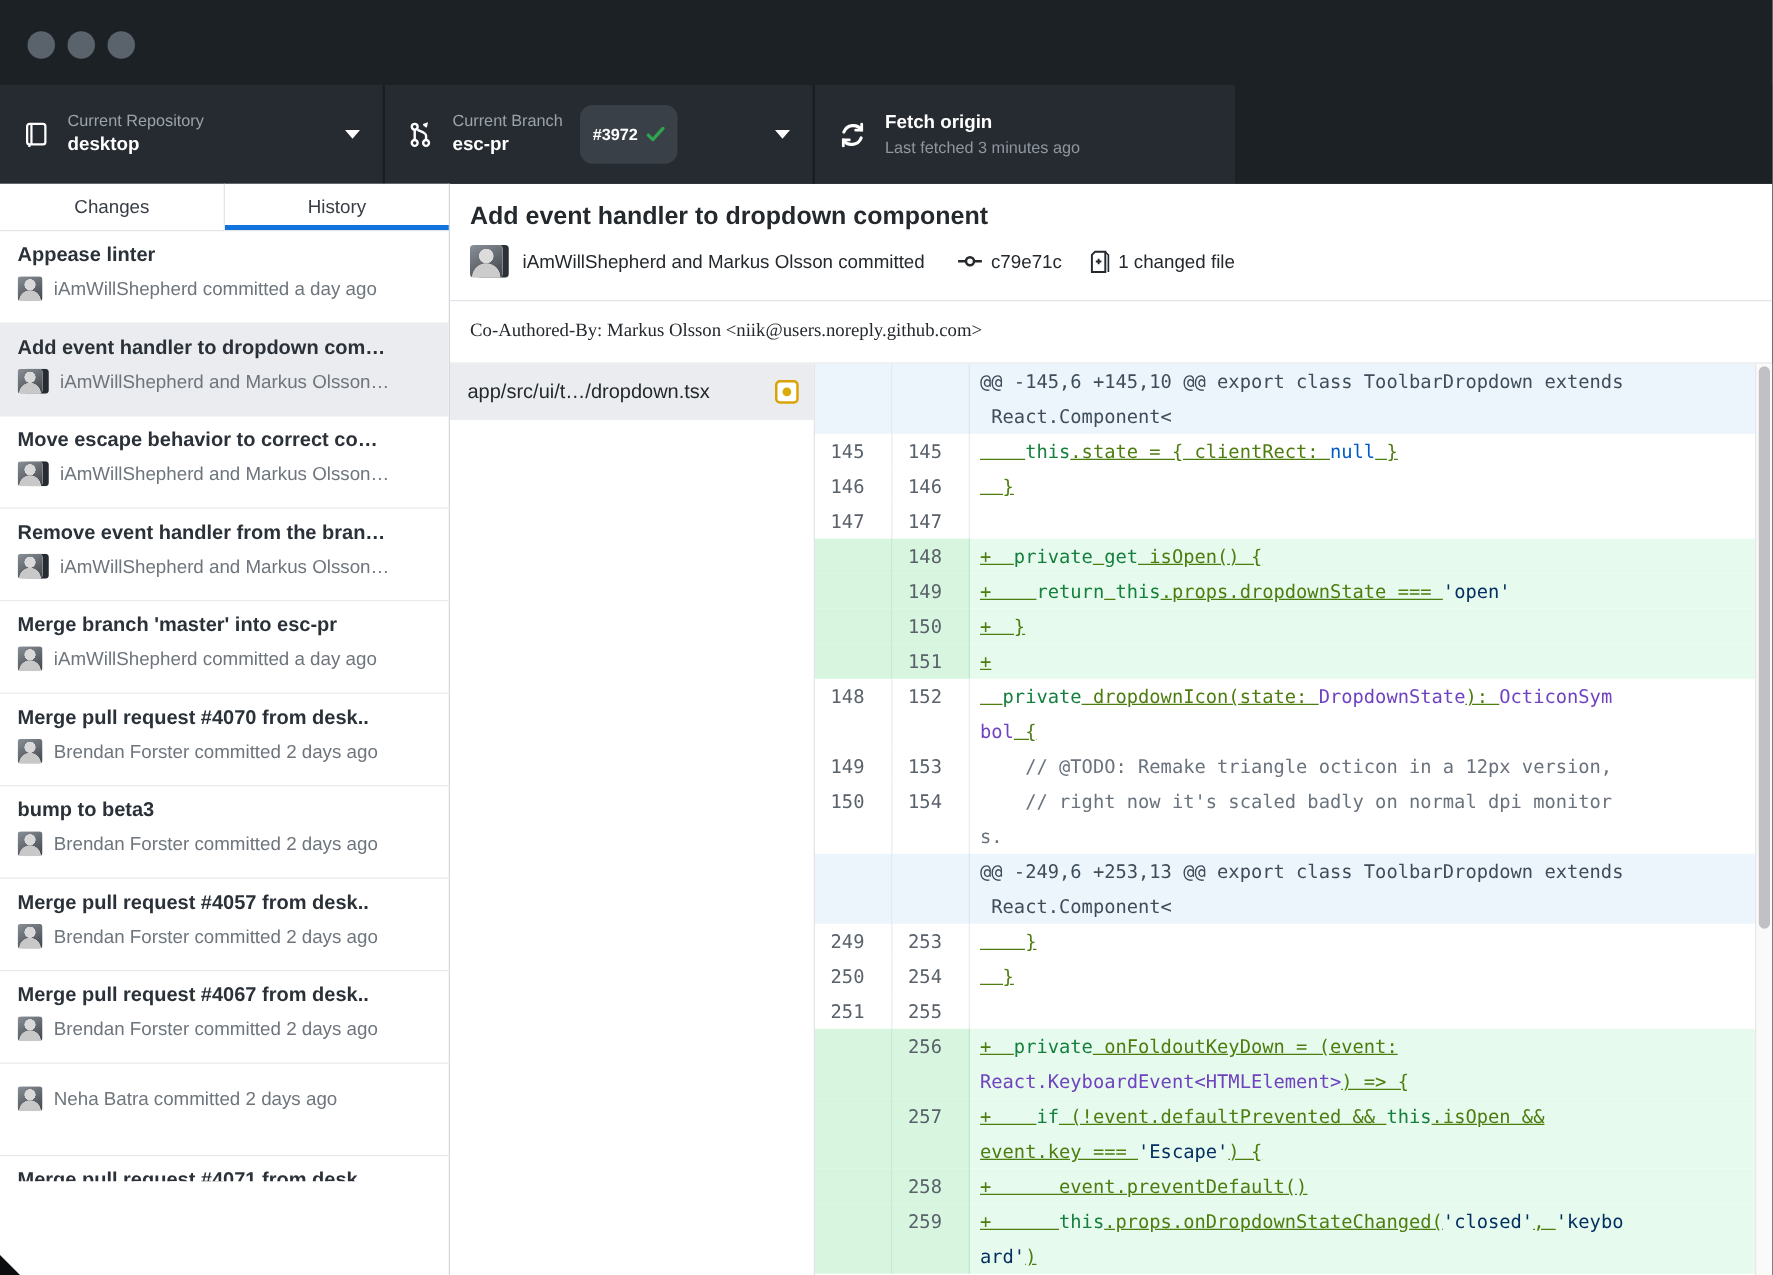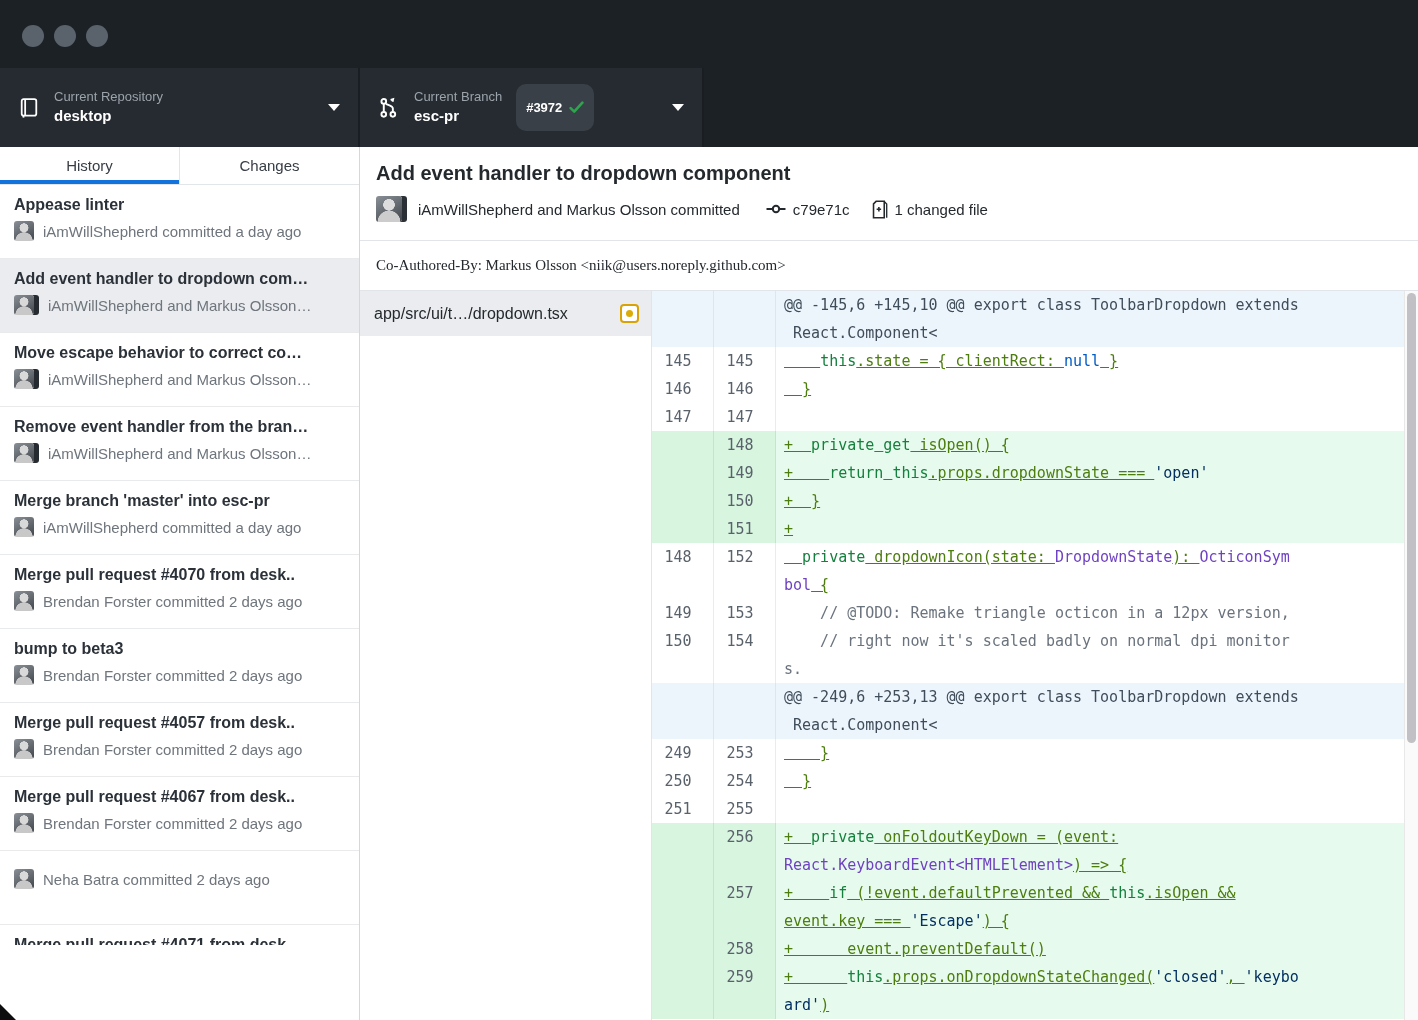--- a/index.html
+++ b/index.html
@@ -9,21 +9,21 @@
 
   
   .titlebar { height:68px; background:#1c2126; position:relative; }
   .traffic { position:absolute; top:25px; left:22px; display:flex; gap:10px; }
   .traffic span { width:22px; height:22px; border-radius:50%; background:#5a626b; display:block; }
 
   
   .toolbar { height:79px; background:#1c2126; display:flex; }
   .tb-section { background:#262b31; display:flex; align-items:center; padding:0 18px;
                 border-right:2px solid #1a1e22; cursor:pointer; }
-  .tb-repo { width:360px; }
+  .tb-repo { width:308px; }
   .tb-branch { width:344px; }
   .tb-fetch { width:336px; border-right:none; }
   .tb-rest { flex:1; background:#1c2126; }
   .tb-icon { margin-right:14px; flex:0 0 auto; display:flex; }
   .tb-text { line-height:1.25; min-width:0; }
   .tb-label { font-size:13px; color:#9ba3ab; }
   .tb-value { font-size:15px; font-weight:bold; color:#fff; margin-top:2px; }
   .caret { width:0; height:0; border-left:6px solid transparent; border-right:6px solid transparent;
            border-top:7px solid #fff; margin-left:auto; }
   .branch-badge { margin-left:14px; margin-right:14px; background:#3a4047; border-radius:10px;
@@ -151,30 +151,44 @@
       </span>
       <span class="branch-badge">
         <b>#3972</b>
         <svg width="15" height="13" viewBox="0 0 14 12" fill="none" stroke="#2ea44f" stroke-width="2.4" stroke-linecap="round" stroke-linejoin="round">
             <path d="M1.5 6.5l3.4 3.4L12.5 1.5"></path>
           </svg>
       </span>
       <span class="caret"></span>
     </div>
 
+    <div class="tb-section tb-fetch">
+      <span class="tb-icon">
+        <svg width="24" height="24" viewBox="0 0 16 16" fill="none" stroke="#fff" stroke-width="1.7" stroke-linecap="round">
+          <path d="M12.8 5.2A5.4 5.4 0 0 0 3.4 6.4"></path>
+          <path d="M3.2 10.8a5.4 5.4 0 0 0 9.4-1.2"></path>
+          <path d="M12.9 2.2v3.2h-3.2" stroke-width="1.5"></path>
+          <path d="M3.1 13.8v-3.2h3.2" stroke-width="1.5"></path>
+        </svg>
+      </span>
+      <span class="tb-text">
+        <div class="tb-value" style="margin-top:0">Fetch origin</div>
+        <div class="fetch-status">Last fetched 3 minutes ago</div>
+      </span>
+    </div>
 
     <div class="tb-rest"></div>
   </div>
 
   <div class="bodyrow">
 
     <div class="sidebar">
       <div class="tabs">
+        <div class="tab">Changes</div>
         <div class="tab active">History</div>
-        <div class="tab">Changes</div>
       </div>
       <div class="commit-list">
           <div class="commit-item">
             <div class="ci-title">Appease linter</div>
             <div class="ci-meta">
               <span class="avatar"></span>
               <span>iAmWillShepherd committed a day ago</span>
             </div>
           </div>
           <div class="commit-item sel">

